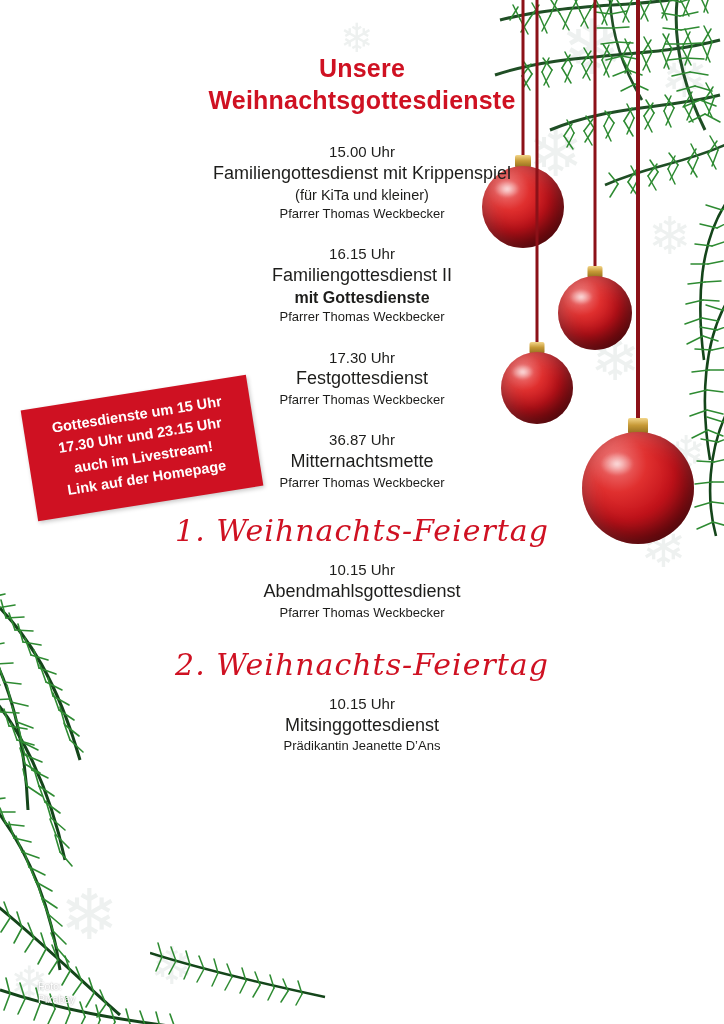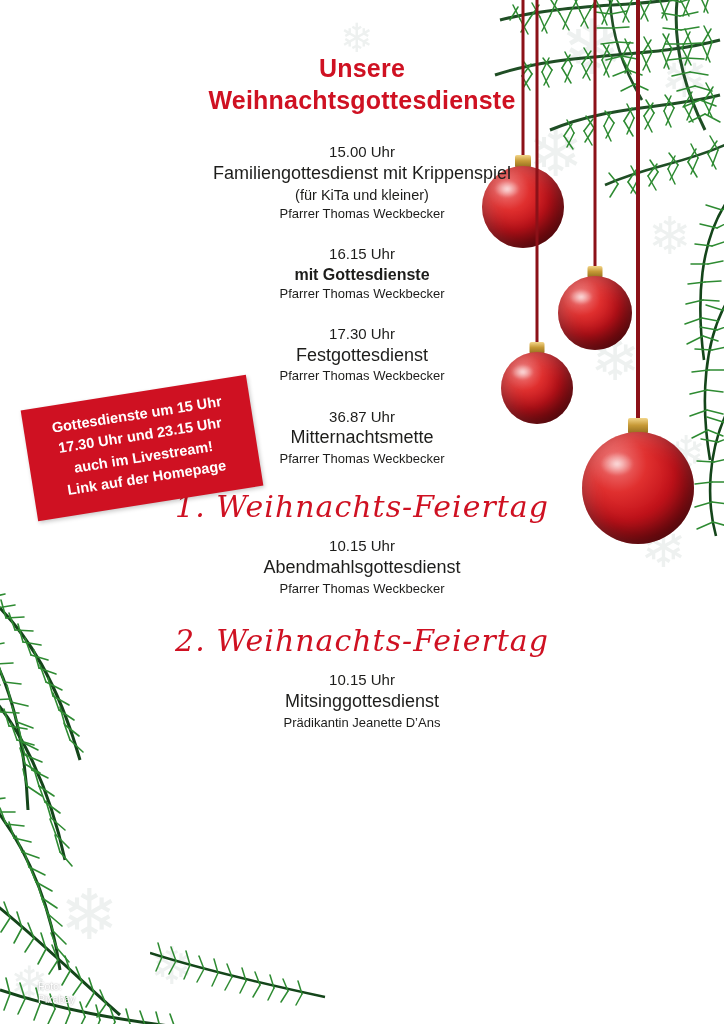--- a/index.html
+++ b/index.html
@@ -664,20 +664,21 @@
 
       <div class="service">
         <span class="time">15.00 Uhr</span>
         <span class="name">Familiengottesdienst mit Krippenspiel</span>
         <span class="note">(für KiTa und kleiner)</span>
         <span class="person">Pfarrer Thomas Weckbecker</span>
       </div>
 
       <div class="service">
         <span class="time">16.15 Uhr</span>
+        <span class="name">Familiengottesdienst II</span>
         <span class="name2">mit Gottesdienste</span>
         <span class="person">Pfarrer Thomas Weckbecker</span>
       </div>
 
       <div class="service">
         <span class="time">17.30 Uhr</span>
         <span class="name">Festgottesdienst</span>
         <span class="person">Pfarrer Thomas Weckbecker</span>
       </div>
 

